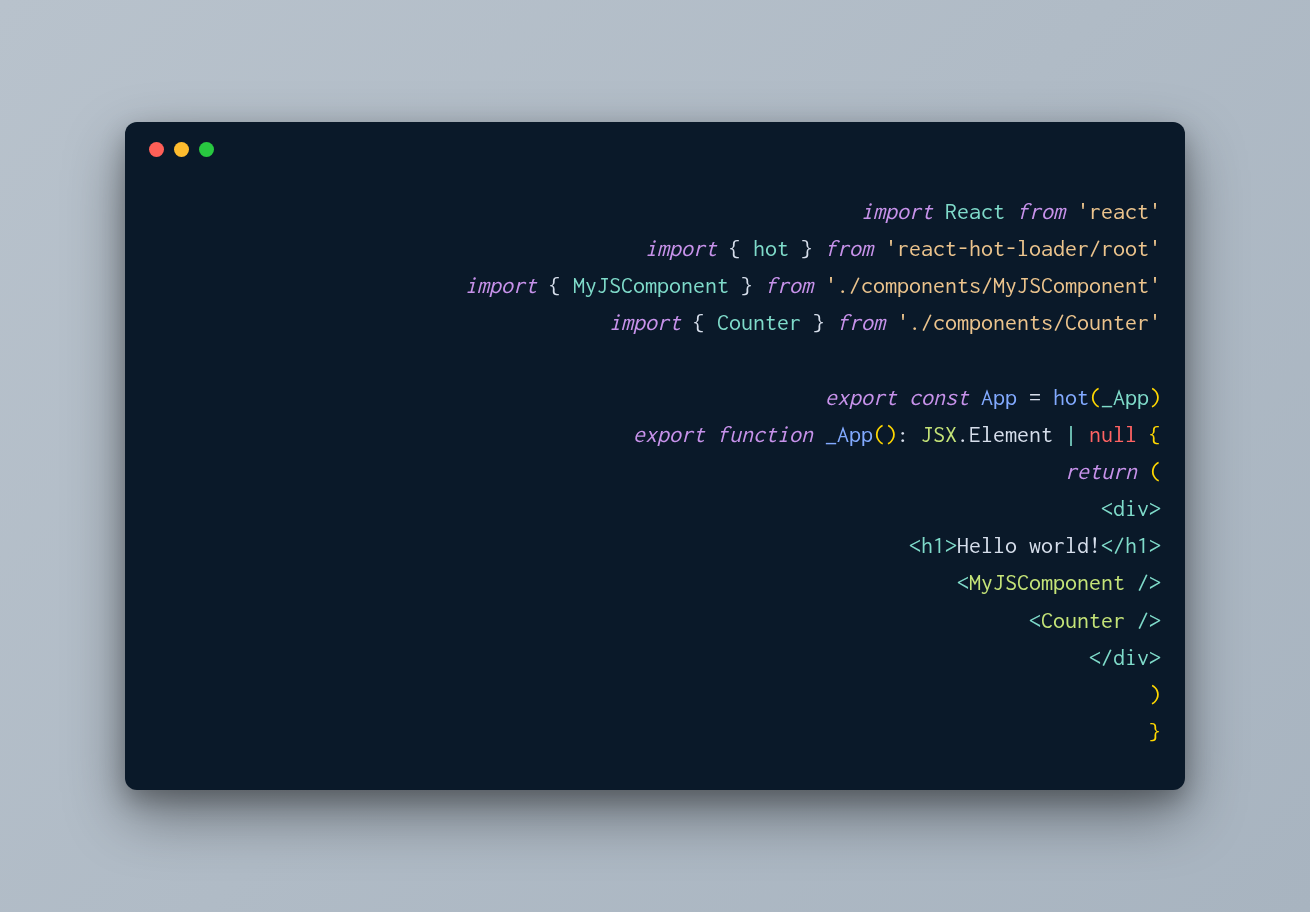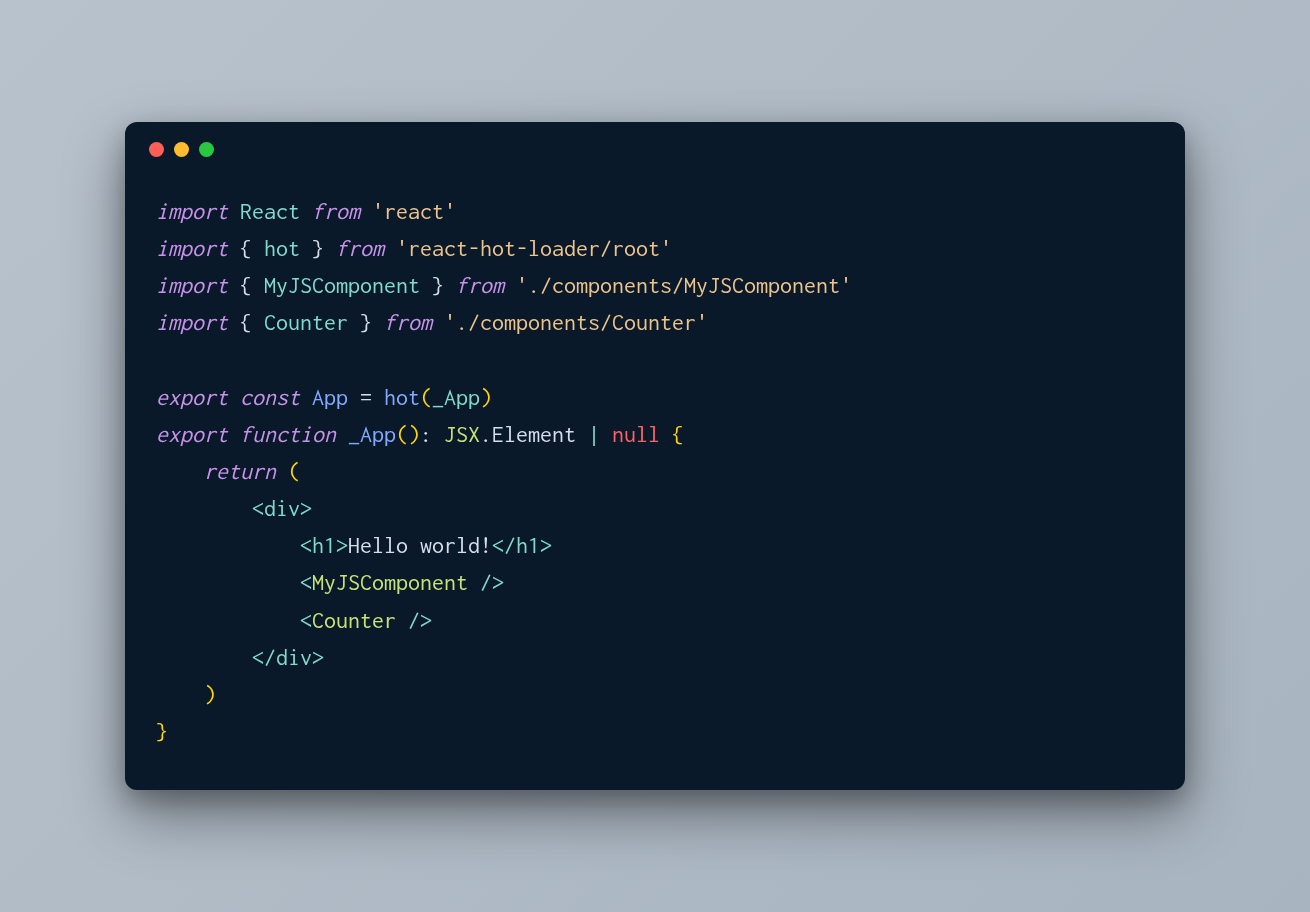--- a/index.html
+++ b/index.html
@@ -49,20 +49,21 @@
     .traffic-light.green {
       background: #28c840;
     }
     
     .code-area {
       padding: 28px 24px 40px 31px;
       font-size: 24px;
       line-height: 1.55;
       white-space: pre;
       color: #d6deeb;
+      text-align: right;
     }
     
     .keyword {
       color: #c792ea;
       font-style: italic;
     }
     
     .variable {
       color: #7fdbca;
     }

